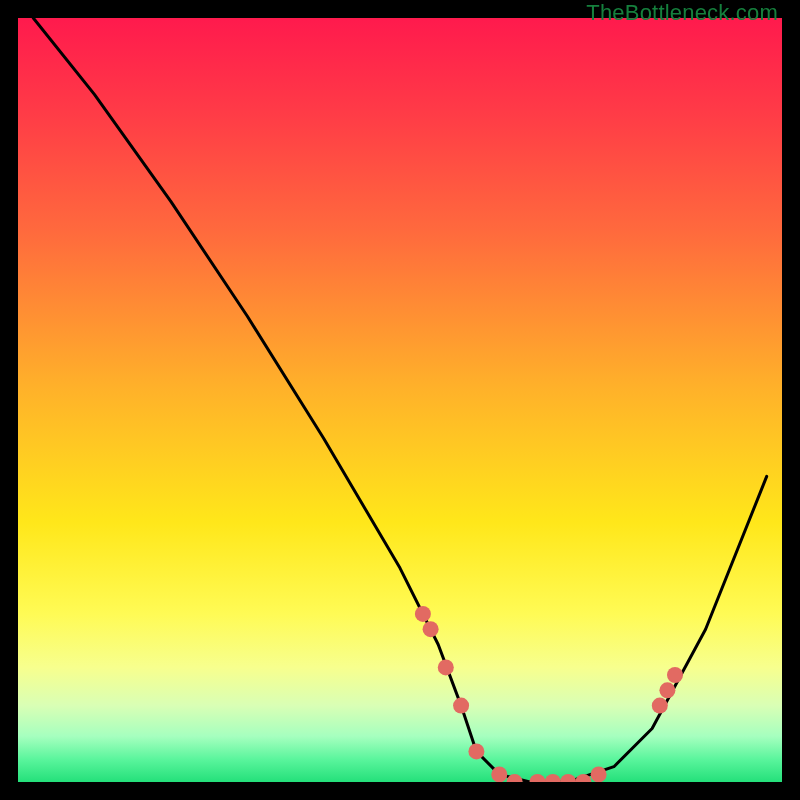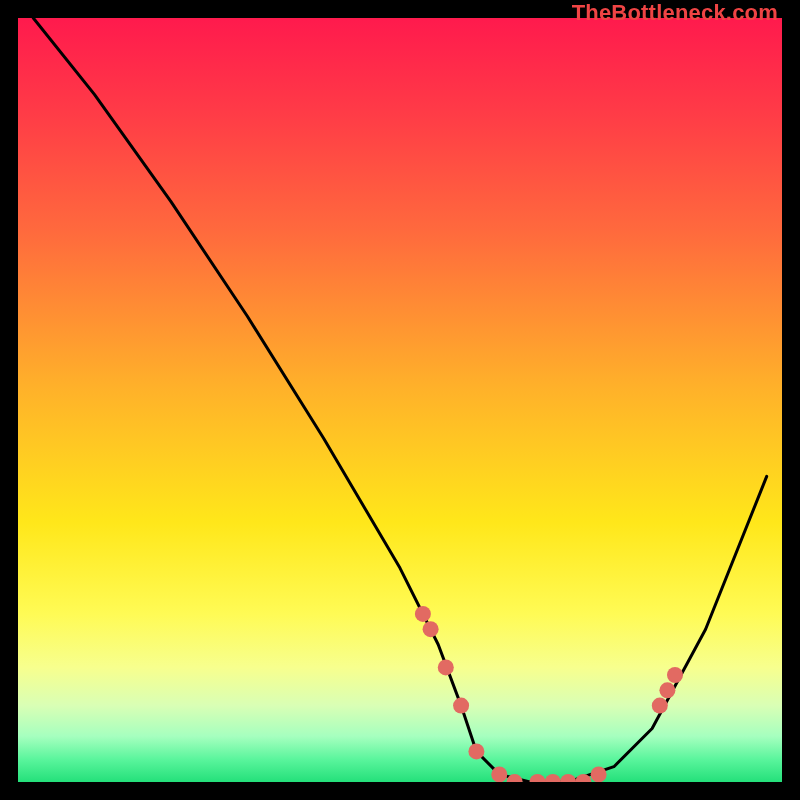--- a/index.html
+++ b/index.html
@@ -44,23 +44,23 @@
     position: absolute;
     left: 0;
     top: 0;
     width: 764px;
     height: 764px;
   }
   .watermark {
     position: absolute;
     top: 0px;
     right: 22px;
-    color: #ef4444;
+    color: #15803d;
     font-size: 22px;
-    font-weight: 700;
+    font-weight: 400;
     letter-spacing: 0.2px;
     user-select: none;
   }
 </style>
 </head>
 <body>
 
 <div class="frame">
   <div class="plot-bg"></div>
   <svg class="overlay" viewBox="0 0 764 764" preserveAspectRatio="none">

